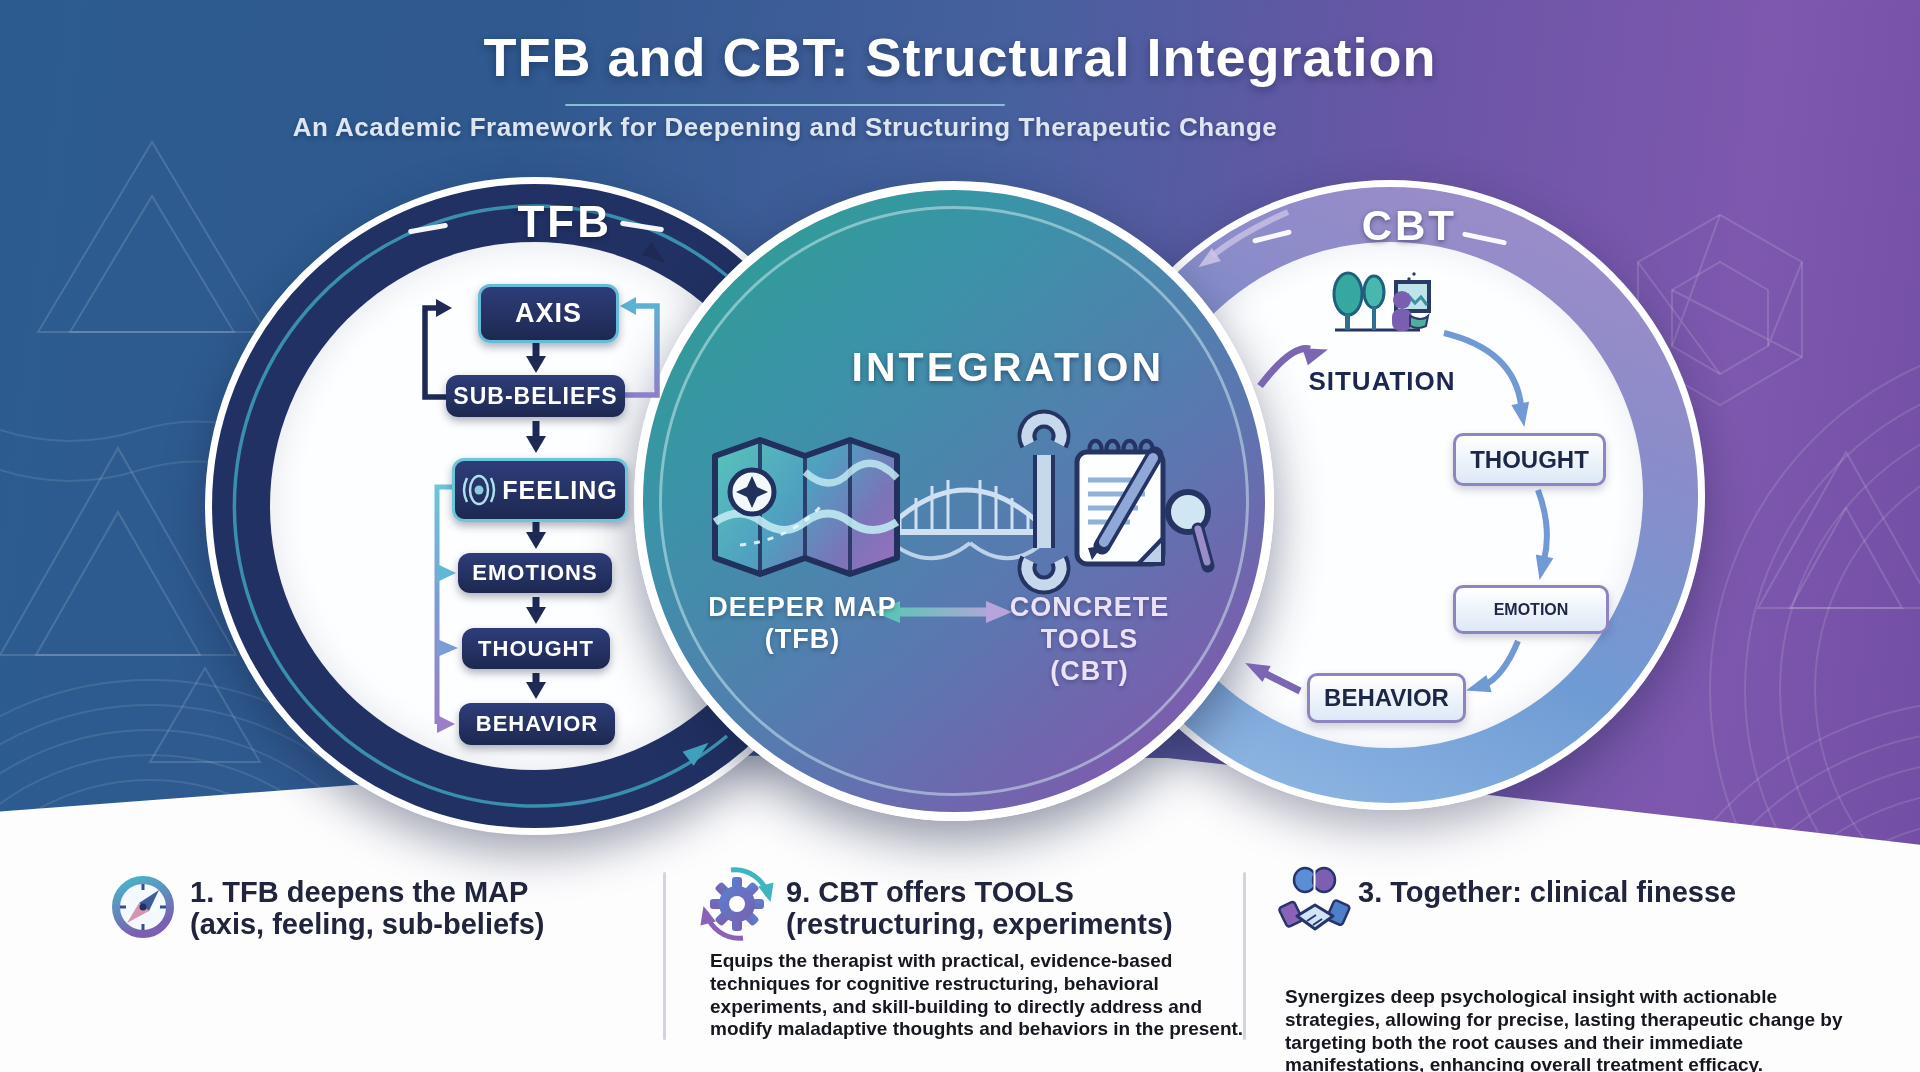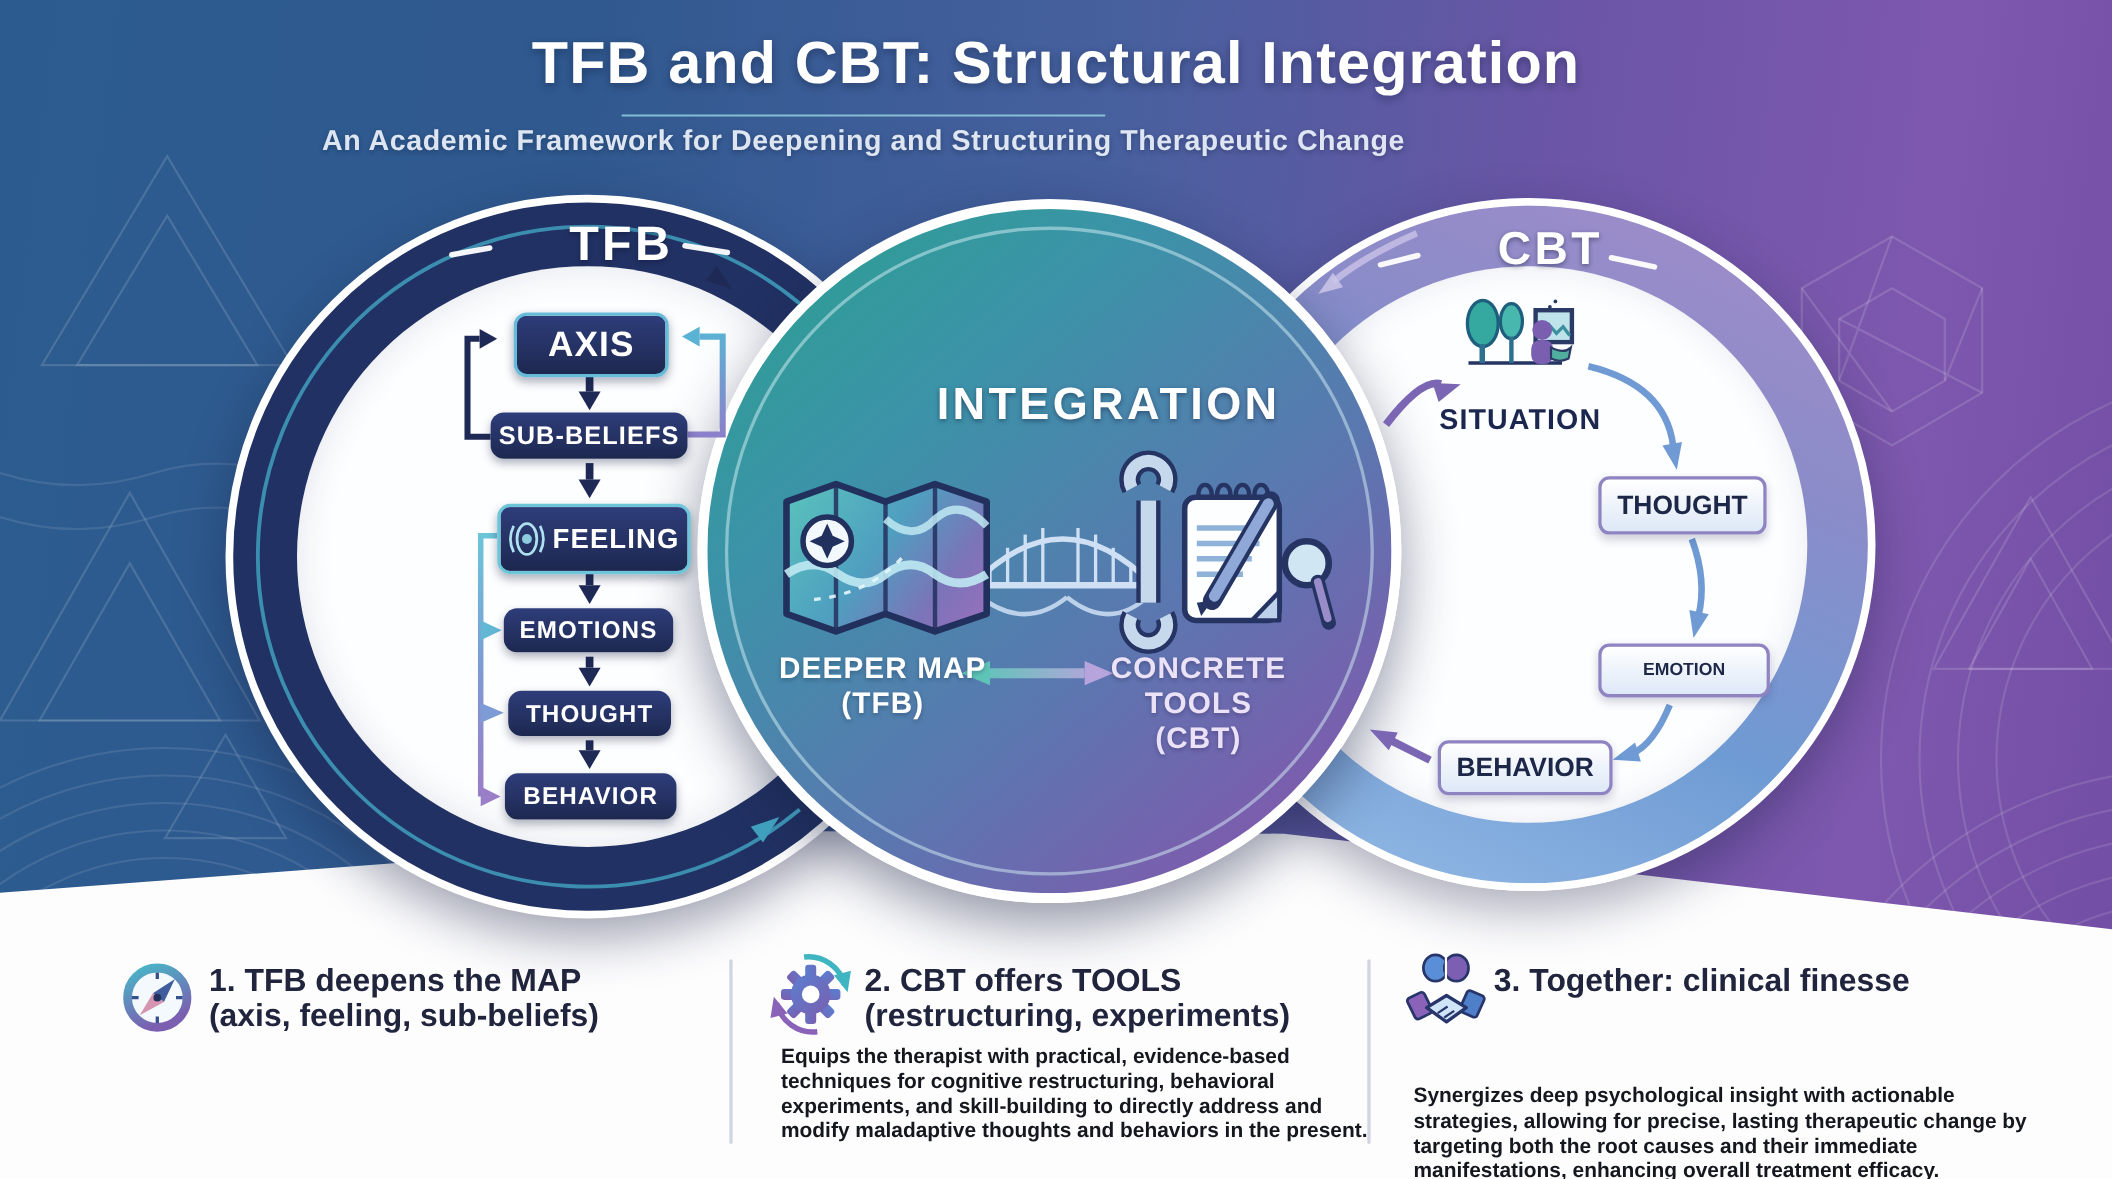--- a/index.html
+++ b/index.html
@@ -40,21 +40,21 @@
   .ring-label{position:absolute;z-index:6;color:#fff;font-weight:700;text-align:right;
     text-shadow:0 2px 5px rgba(10,20,50,.45);}
   .tfb-label{left:462px;top:197px;width:150px;font-size:44px;letter-spacing:3px;}
   .cbt-label{left:1307px;top:202px;width:150px;font-size:42px;letter-spacing:3px;}
   .integration-label{left:704px;top:344px;width:460px;font-size:41px;letter-spacing:3px;z-index:6;}
   .ring-dash{position:absolute;height:5px;background:#fff;border-radius:3px;z-index:6;opacity:.95;}
   
   .nbox{position:absolute;z-index:6;display:flex;align-items:center;justify-content:center;
     background:linear-gradient(180deg,#2e3d7a 0%,#1d2850 100%);color:#fff;font-weight:800;
     border-radius:12px;letter-spacing:1px;box-shadow:0 4px 9px rgba(20,28,60,.35);}
-  .nbox-axis{left:467px;top:284px;width:135px;height:53px;font-size:32px;border:3px solid #66bcd8;text-align:center;}
+  .nbox-axis{left:478px;top:284px;width:135px;height:53px;font-size:27px;border:3px solid #66bcd8;text-align:center;}
   .nbox-sub{left:446px;top:375px;width:179px;height:42px;font-size:23px;}
   .nbox-feeling{left:452px;top:458px;width:170px;height:58px;font-size:25px;border:3px solid #6cc5d9;gap:6px;}
   .nbox-emotions{left:458px;top:553px;width:154px;height:40px;font-size:22px;}
   .nbox-thought{left:462px;top:628px;width:148px;height:41px;font-size:22px;}
   .nbox-behavior{left:459px;top:703px;width:156px;height:42px;font-size:22px;}
   
   .lbox{position:absolute;z-index:6;display:flex;align-items:center;justify-content:center;
     background:linear-gradient(180deg,#ffffff 0%,#dde8f7 100%);color:#1d2747;font-weight:800;
     border:3px solid #8f83c2;border-radius:10px;box-shadow:0 4px 9px rgba(40,45,90,.22);}
   .lbox-thought{left:1453px;top:433px;width:147px;height:47px;font-size:24px;}
@@ -372,21 +372,21 @@
         <circle r="18" fill="url(#ggear)"></circle>
         <circle r="8" fill="#fff"></circle>
         <path d="M-6 -34 A 34 34 0 0 1 31 -8" stroke="#3fb5c2" stroke-width="5" fill="none"></path>
         <polygon points="-16,-8 2,0 -16,8" fill="#3fb5c2" transform="translate(33,-4) rotate(75)"></polygon>
         <path d="M6 34 A 34 34 0 0 1 -31 8" stroke="#8a63b8" stroke-width="5" fill="none"></path>
         <polygon points="-16,-8 2,0 -16,8" fill="#8a63b8" transform="translate(-33,4) rotate(255)"></polygon>
       </g>
     </svg>
   </div>
   <div class="f-head" style="left:786px;top:876px;width:470px;">
-    <div>2. CBT offers TOOLS</div>
+    <div>9. CBT offers TOOLS</div>
     <div>(restructuring, experiments)</div>
   </div>
   <div class="f-body" style="left:710px;top:950px;width:550px;">Equips the therapist with practical, evidence-based techniques for cognitive restructuring, behavioral experiments, and skill-building to directly address and modify maladaptive thoughts and behaviors in the present.</div>
 
   <div class="v-div" style="left:1243px;top:872px;height:168px;"></div>
 
   <div class="fi-icon" style="left:1276px;top:862px;">
     <svg width="78" height="80" viewBox="0 0 78 80">
       <ellipse cx="29" cy="18" rx="11" ry="12" fill="#5a8fd8" stroke="#28356b" stroke-width="2.5"></ellipse>
       <ellipse cx="48" cy="18" rx="11" ry="12" fill="#7c5fb2" stroke="#28356b" stroke-width="2.5"></ellipse>

